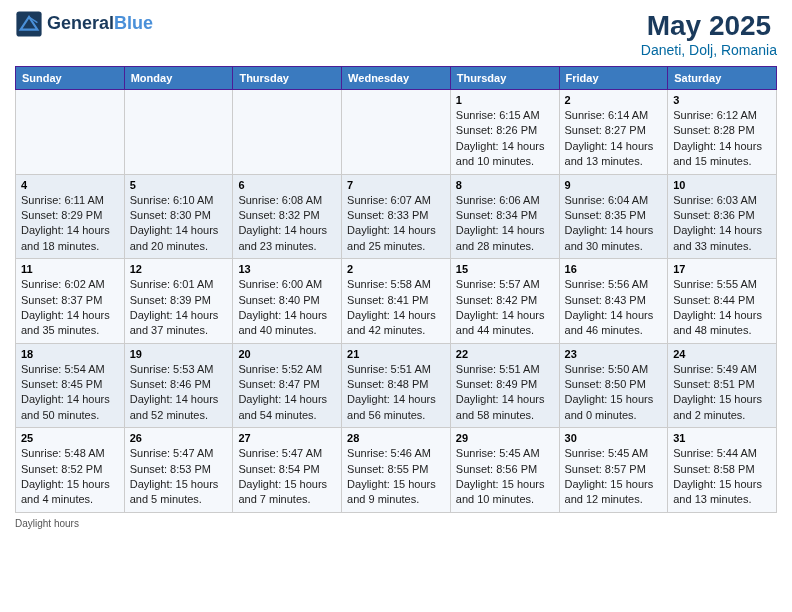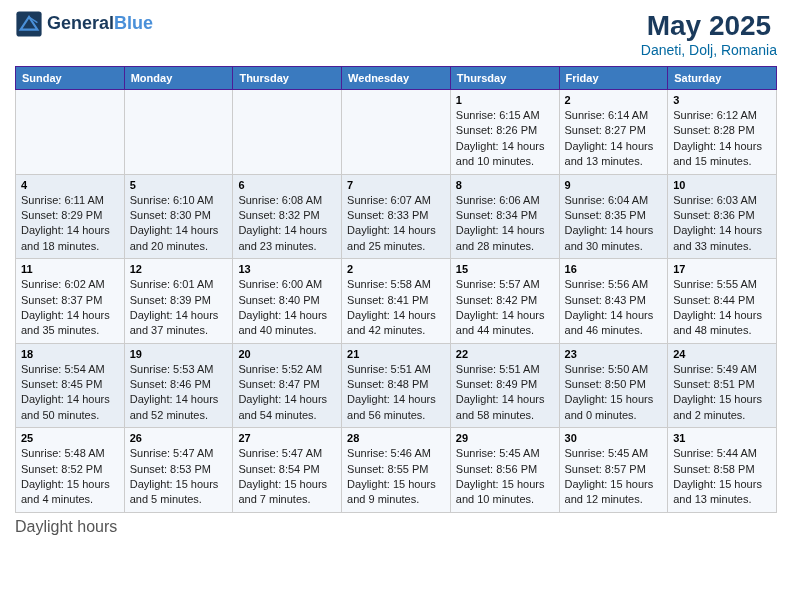--- a/index.html
+++ b/index.html
@@ -85,21 +85,21 @@
       display: block;
       margin-bottom: 2px;
     }
     .day-info {
       color: #222;
       font-size: 11px;
       line-height: 1.4;
     }
     .footer-note {
       margin-top: 5px;
-      font-size: 16px;
+      font-size: 10px;
       color: #555;
     }
   </style>
 </head>
 <body>
 
 <div class="page">
   <div class="header">
     <div class="logo">
       <svg class="logo-icon" viewBox="0 0 40 40">

